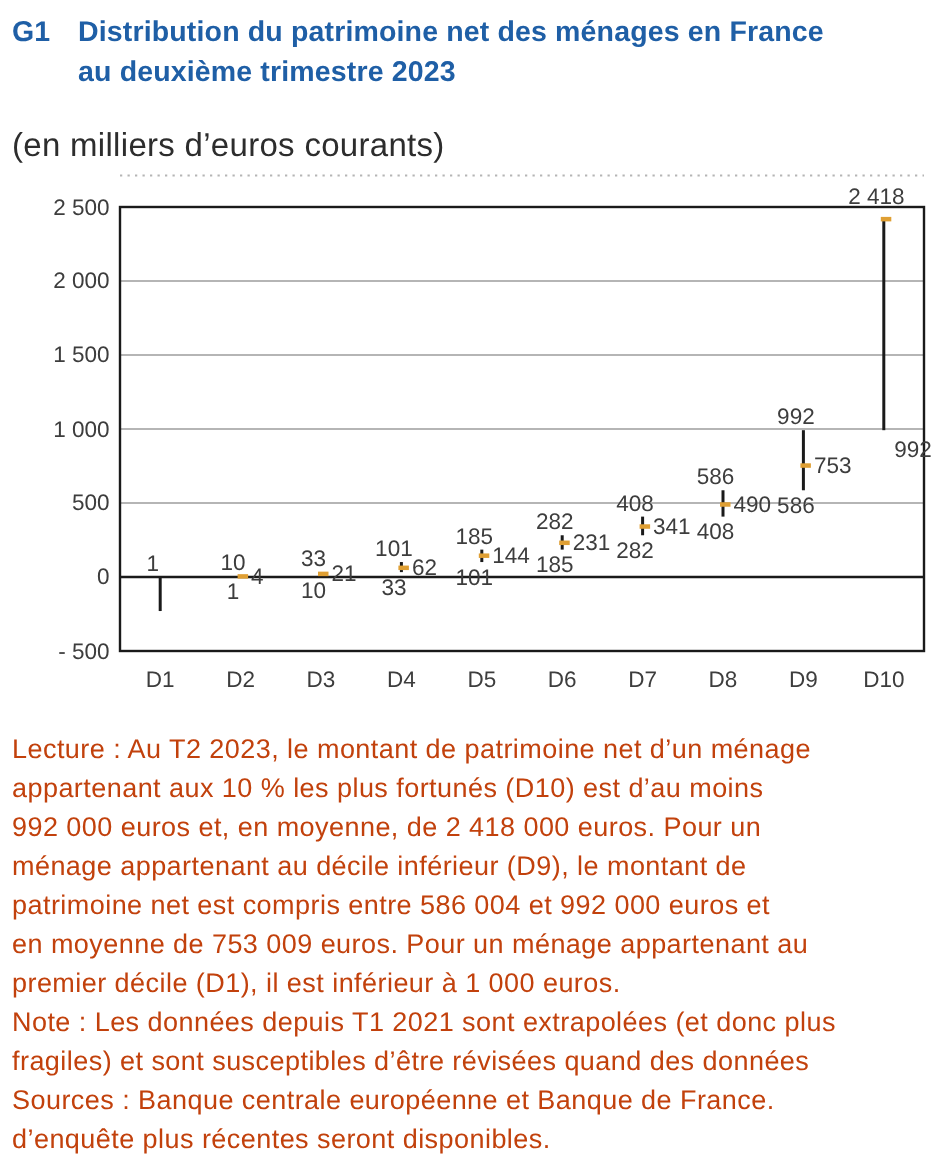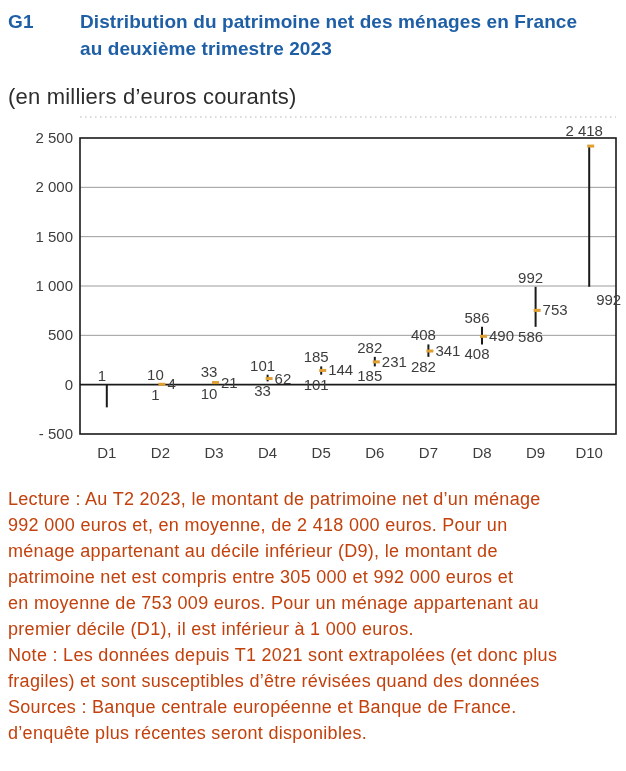--- a/index.html
+++ b/index.html
@@ -16,21 +16,21 @@
     position: absolute;
     top: 8px; left: 8px;
     display: flex;
     color: #1f5fa6;
     font-weight: bold;
     font-size: 19px;
     line-height: 27px;
     letter-spacing: 0.1px;
   }
   .fig-tag { width: 44px; flex: 0 0 44px; }
-  .fig-title { width: 540px; margin-left: 28px; }
+  .fig-title { width: 540px; }
   .subtitle {
     position: absolute;
     top: 84px; left: 8px;
     font-size: 22px;
     color: #2d2d2d;
     letter-spacing: 0.2px;
   }
   .chart-wrap {
     position: absolute;
     top: 112px; left: 0;
@@ -127,23 +127,24 @@
         <text x="535.6" y="346" text-anchor="middle" font-family="&quot;Liberation Sans&quot;, sans-serif" font-size="15" fill="#3d3d3d">D9</text>
         <line x1="589.2" y1="34.090666666666664" x2="589.2" y2="174.78933333333333" stroke="#1a1a1a" stroke-width="2"></line>
         <rect x="587.2" y="32.590666666666664" width="7" height="3" fill="#df9f33"></rect>
         <text x="584.2" y="24.090666666666664" text-anchor="middle" font-family="&quot;Liberation Sans&quot;, sans-serif" font-size="15" fill="#3d3d3d">2 418</text>
         <text x="596.2" y="192.78933333333333" text-anchor="start" font-family="&quot;Liberation Sans&quot;, sans-serif" font-size="15" fill="#3d3d3d">992</text>
         <text x="589.2" y="346" text-anchor="middle" font-family="&quot;Liberation Sans&quot;, sans-serif" font-size="15" fill="#3d3d3d">D10</text>
       </svg></div>
 
   <div class="notes">
     <div class="note-line">Lecture : Au T2 2023, le montant de patrimoine net d’un ménage</div>
+    <div class="note-line">appartenant aux 10 % les plus fortunés (D10) est d’au moins</div>
     <div class="note-line">992 000 euros et, en moyenne, de 2 418 000 euros. Pour un</div>
     <div class="note-line">ménage appartenant au décile inférieur (D9), le montant de</div>
-    <div class="note-line">patrimoine net est compris entre 305 000 et 992 000 euros et</div>
+    <div class="note-line">patrimoine net est compris entre 586 004 et 992 000 euros et</div>
     <div class="note-line">en moyenne de 753 009 euros. Pour un ménage appartenant au</div>
     <div class="note-line">premier décile (D1), il est inférieur à 1 000 euros.</div>
     <div class="note-line">Note : Les données depuis T1 2021 sont extrapolées (et donc plus</div>
     <div class="note-line">fragiles) et sont susceptibles d’être révisées quand des données</div>
     <div class="note-line">Sources : Banque centrale européenne et Banque de France.</div>
     <div class="note-line">d’enquête plus récentes seront disponibles.</div>
   </div>
 
 </div>
 

